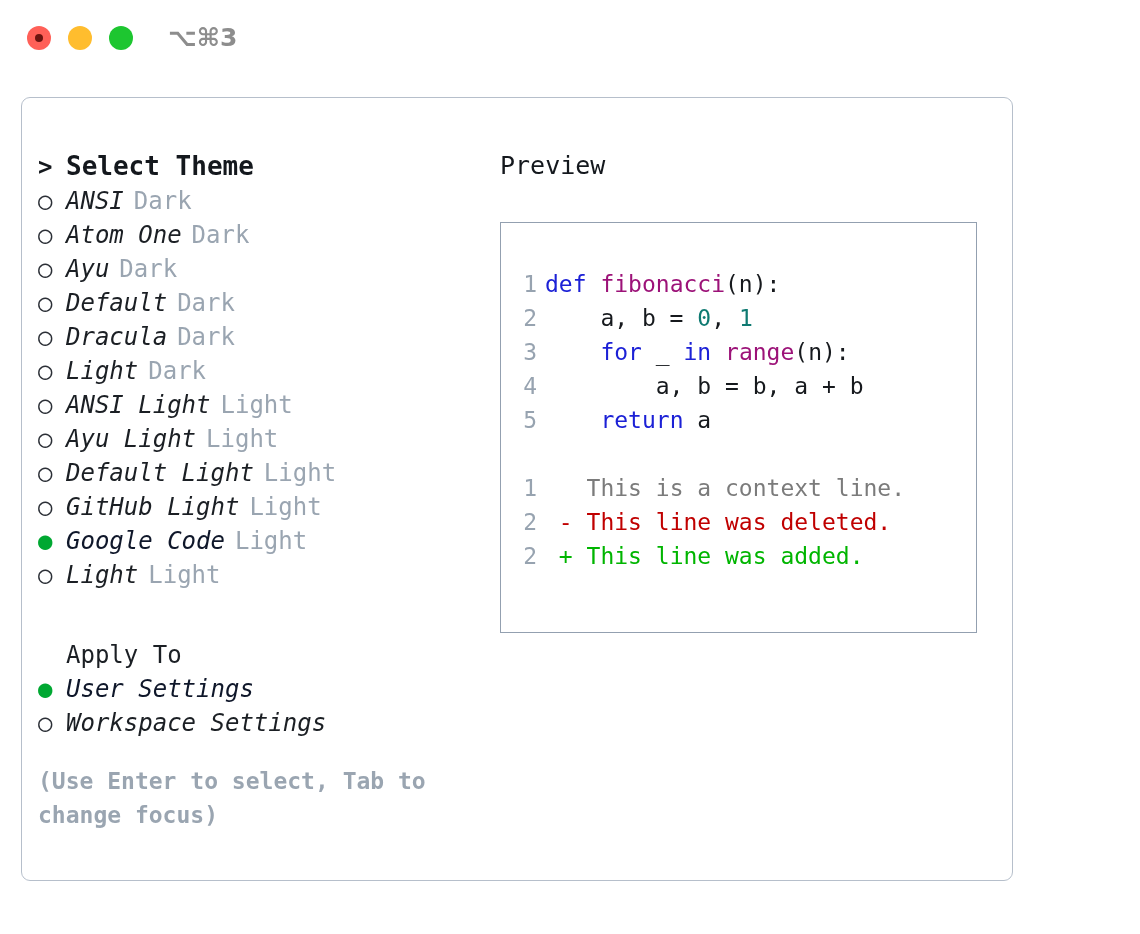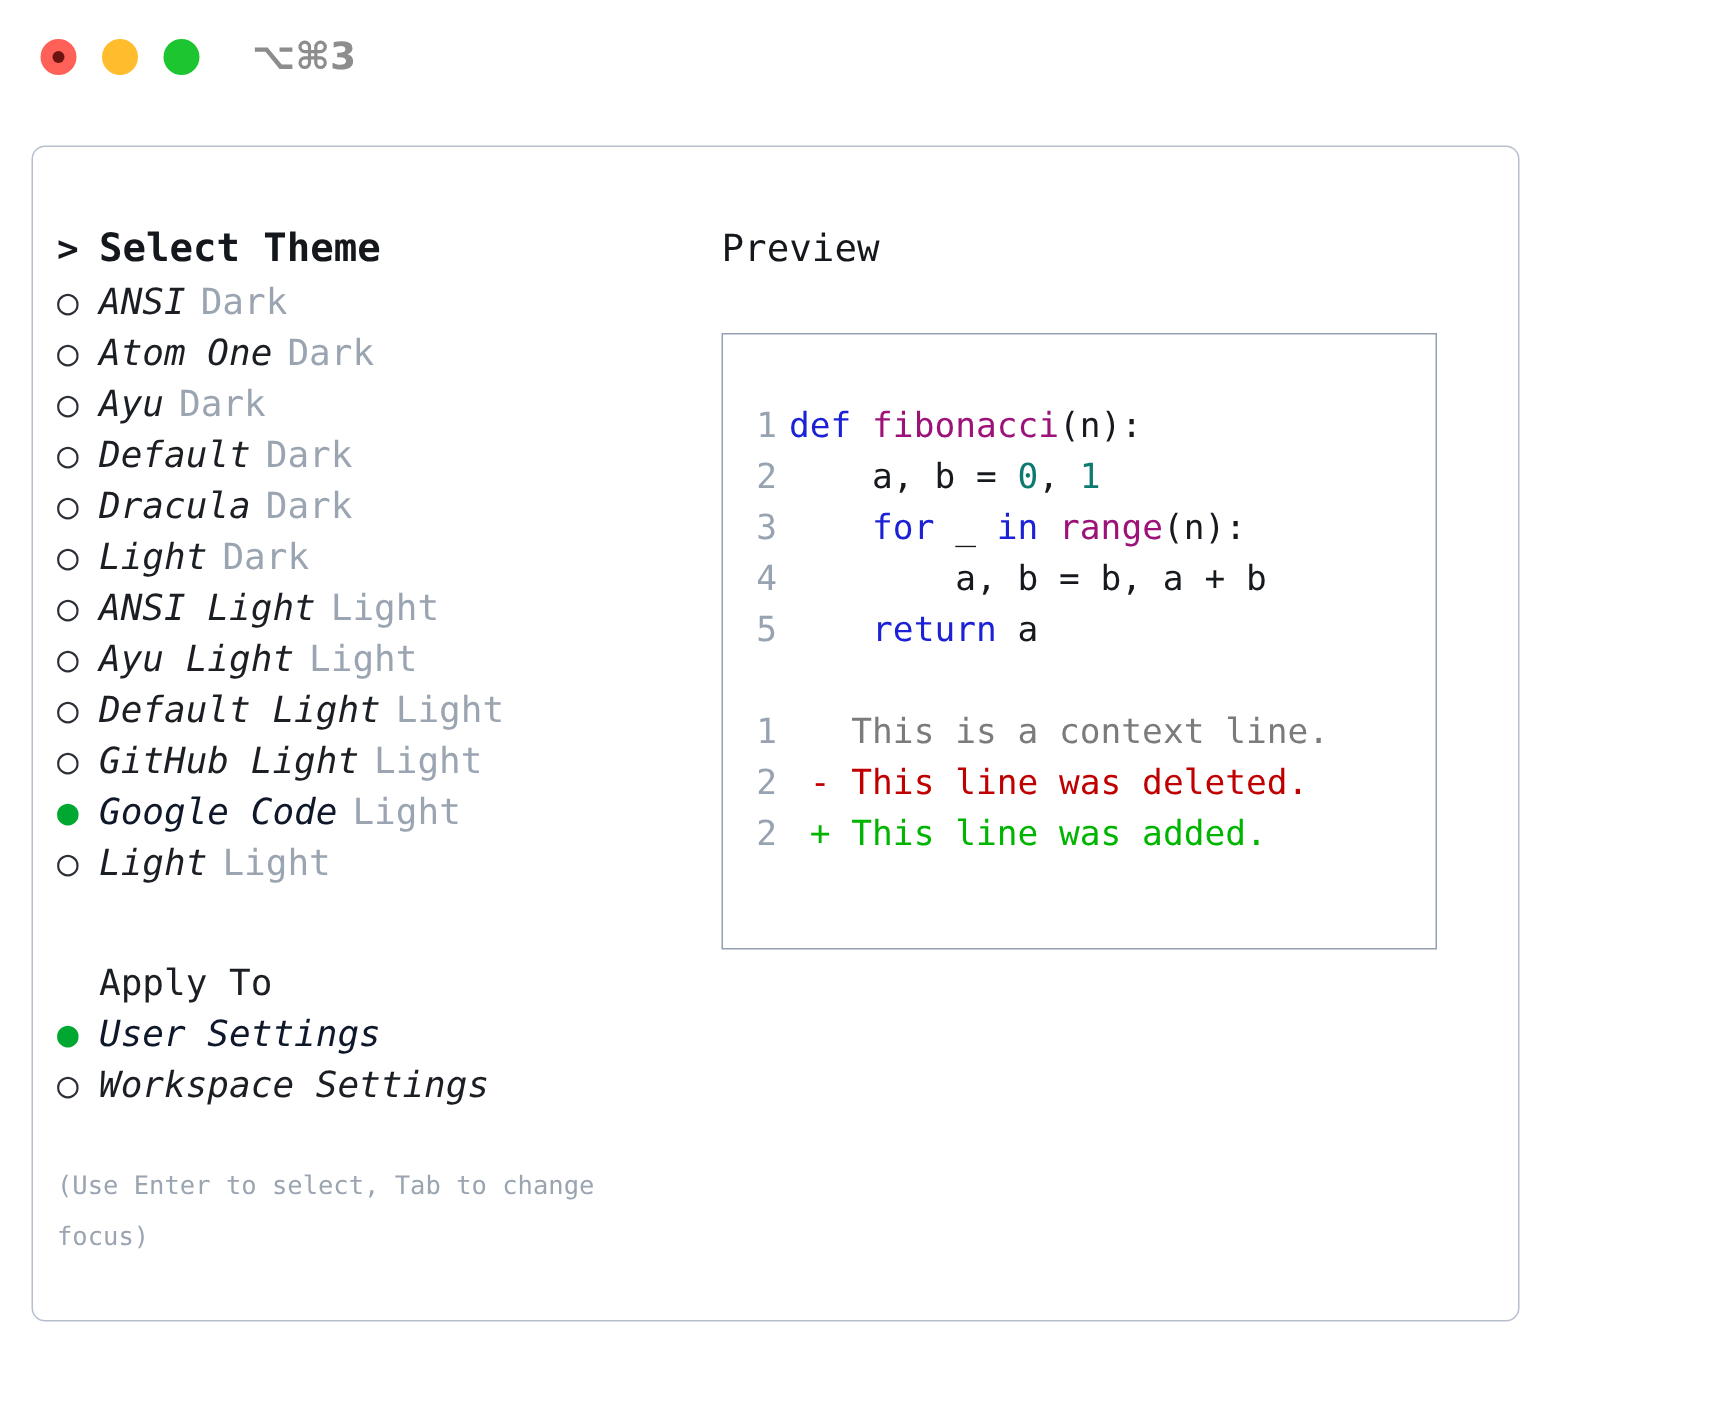--- a/index.html
+++ b/index.html
@@ -137,31 +137,32 @@
     display: flex;
     align-items: center;
     height: 34px;
     font-size: 24px;
     line-height: 34px;
     color: #1b1f24;
     white-space: pre;
   }
 
   .hint {
-    margin-top: 34px;
-    font-size: 17px;
+    margin-top: 24px;
+    font-size: 23px;
     line-height: 34px;
     color: #9aa5b1;
     width: 405px;
+    font-weight: bold;
   }
 
   
   .right-col {
     position: absolute;
-    left: 459px;
+    left: 478px;
     top: 50px;
     width: 480px;
   }
   .preview-label {
     font-size: 25px;
     line-height: 36px;
     color: #14181d;
     margin-bottom: 38px;
   }
   .preview-box {

